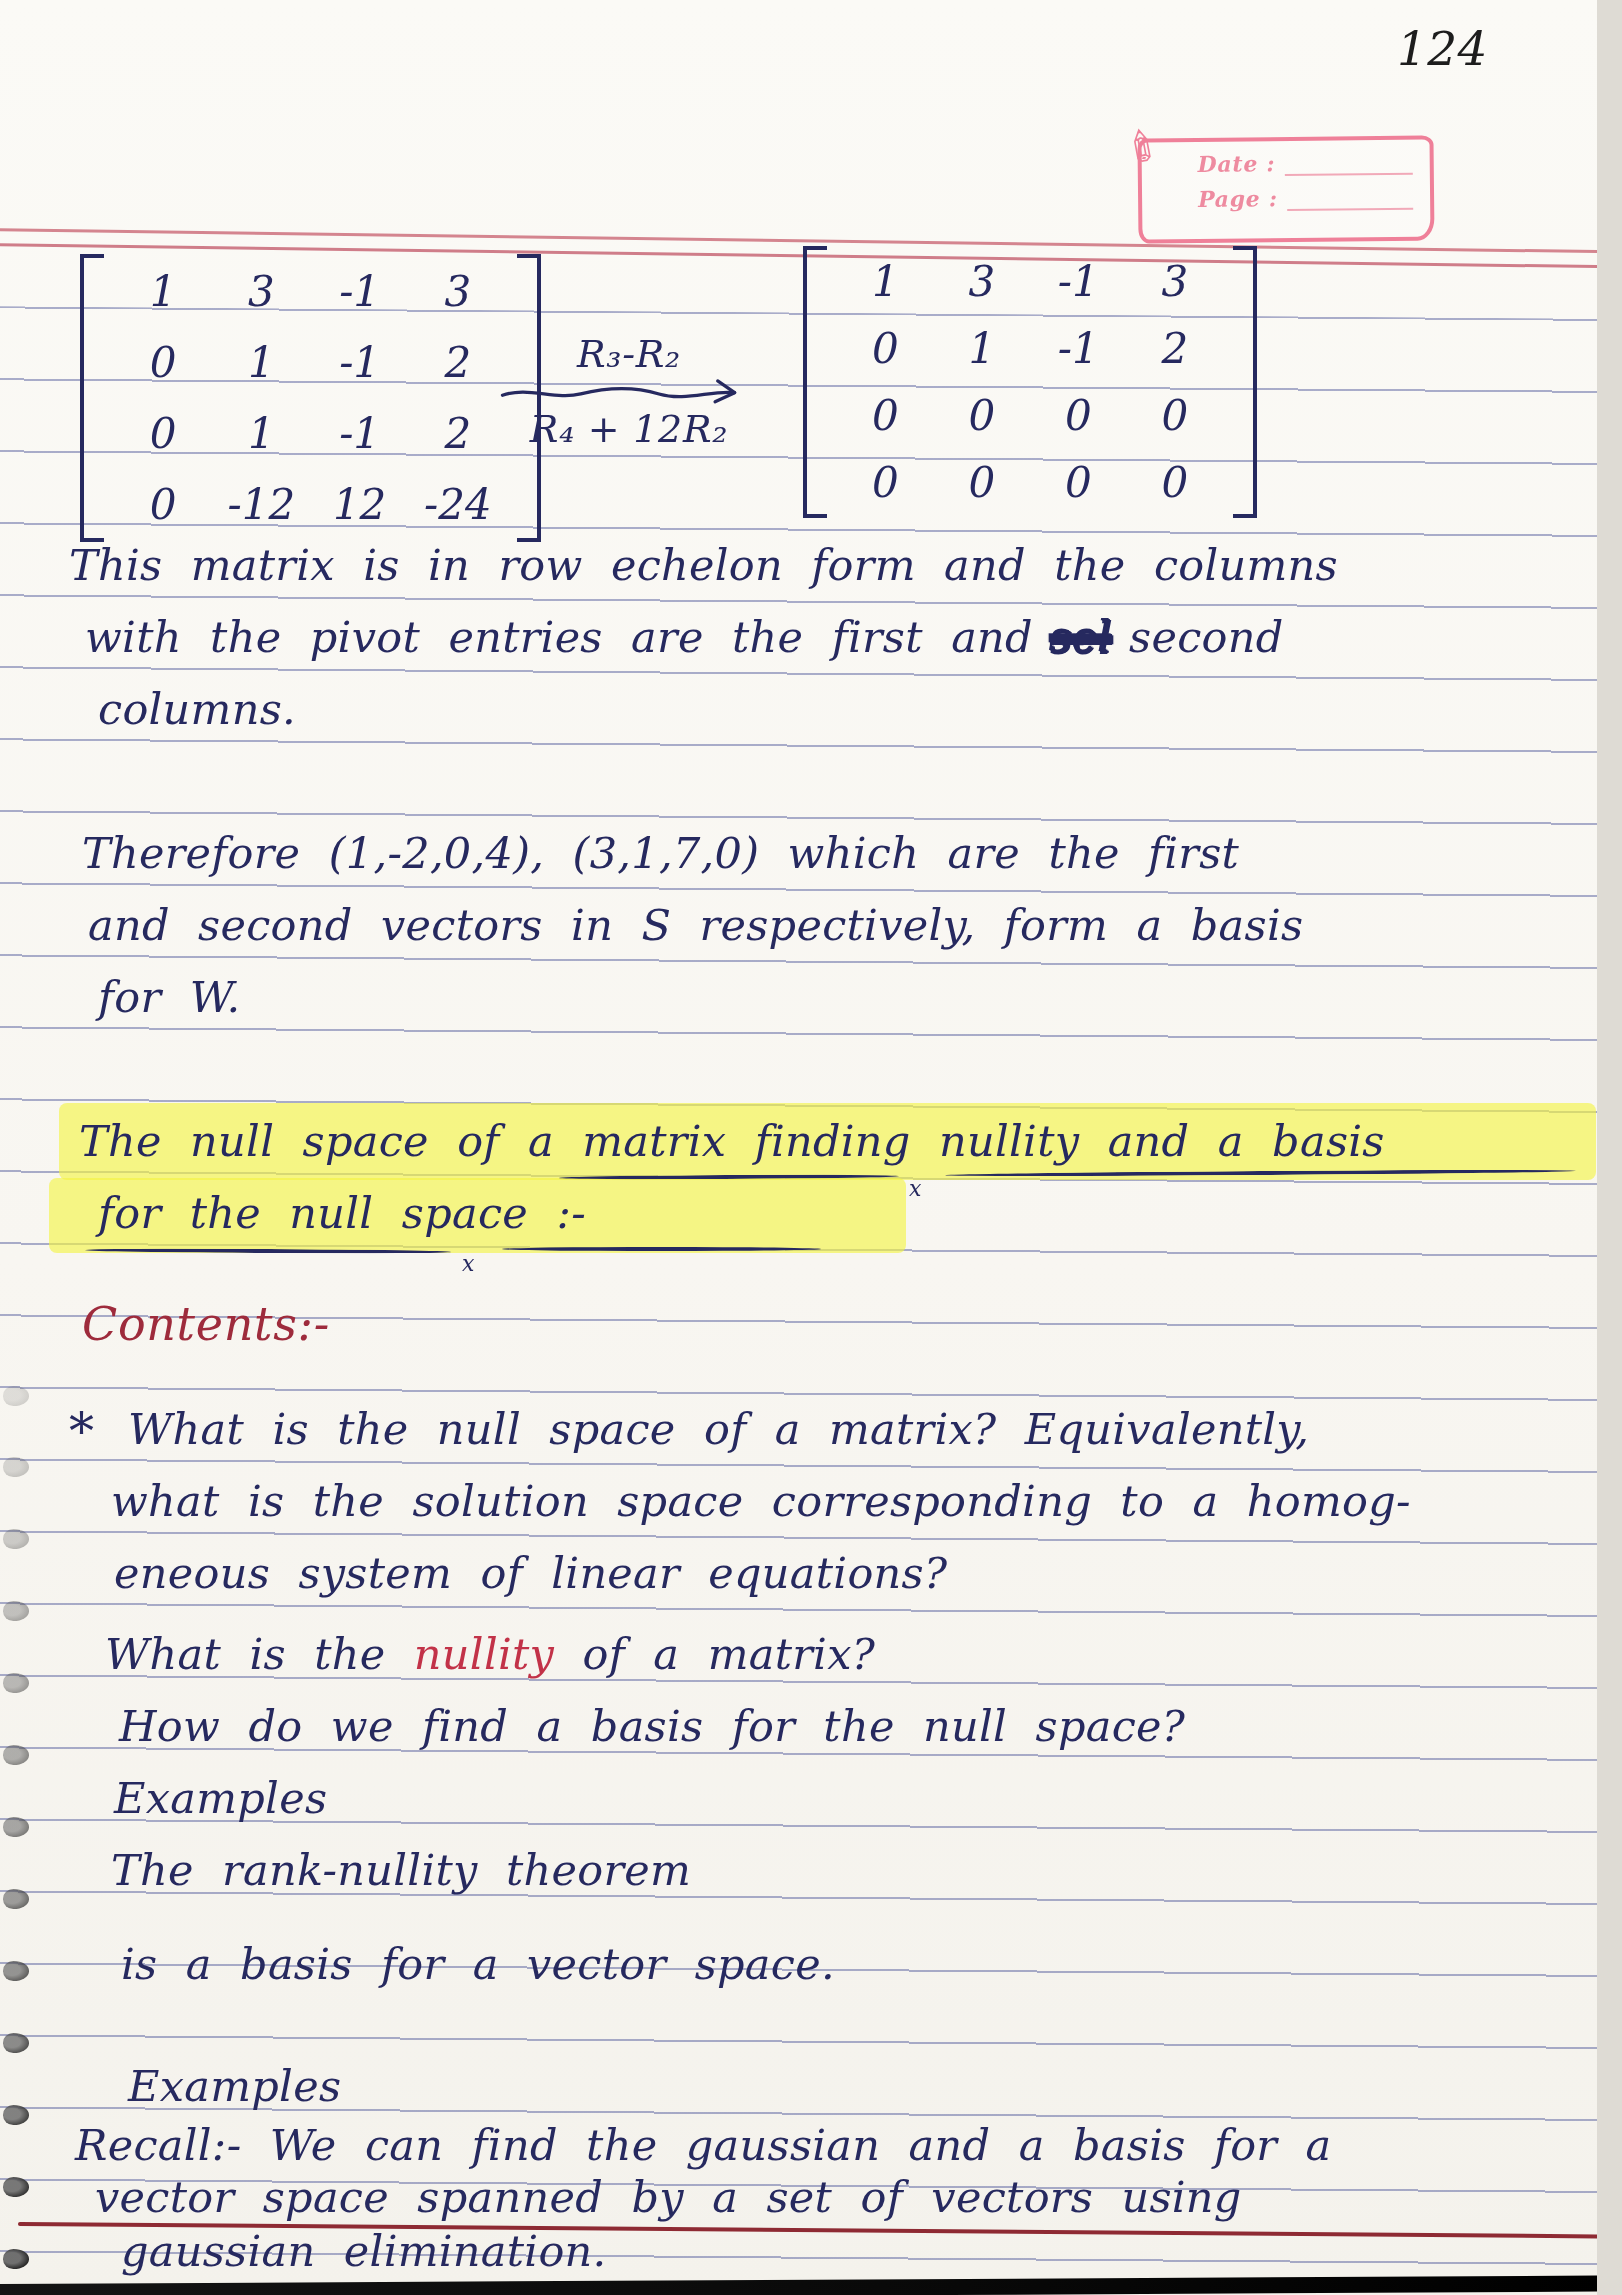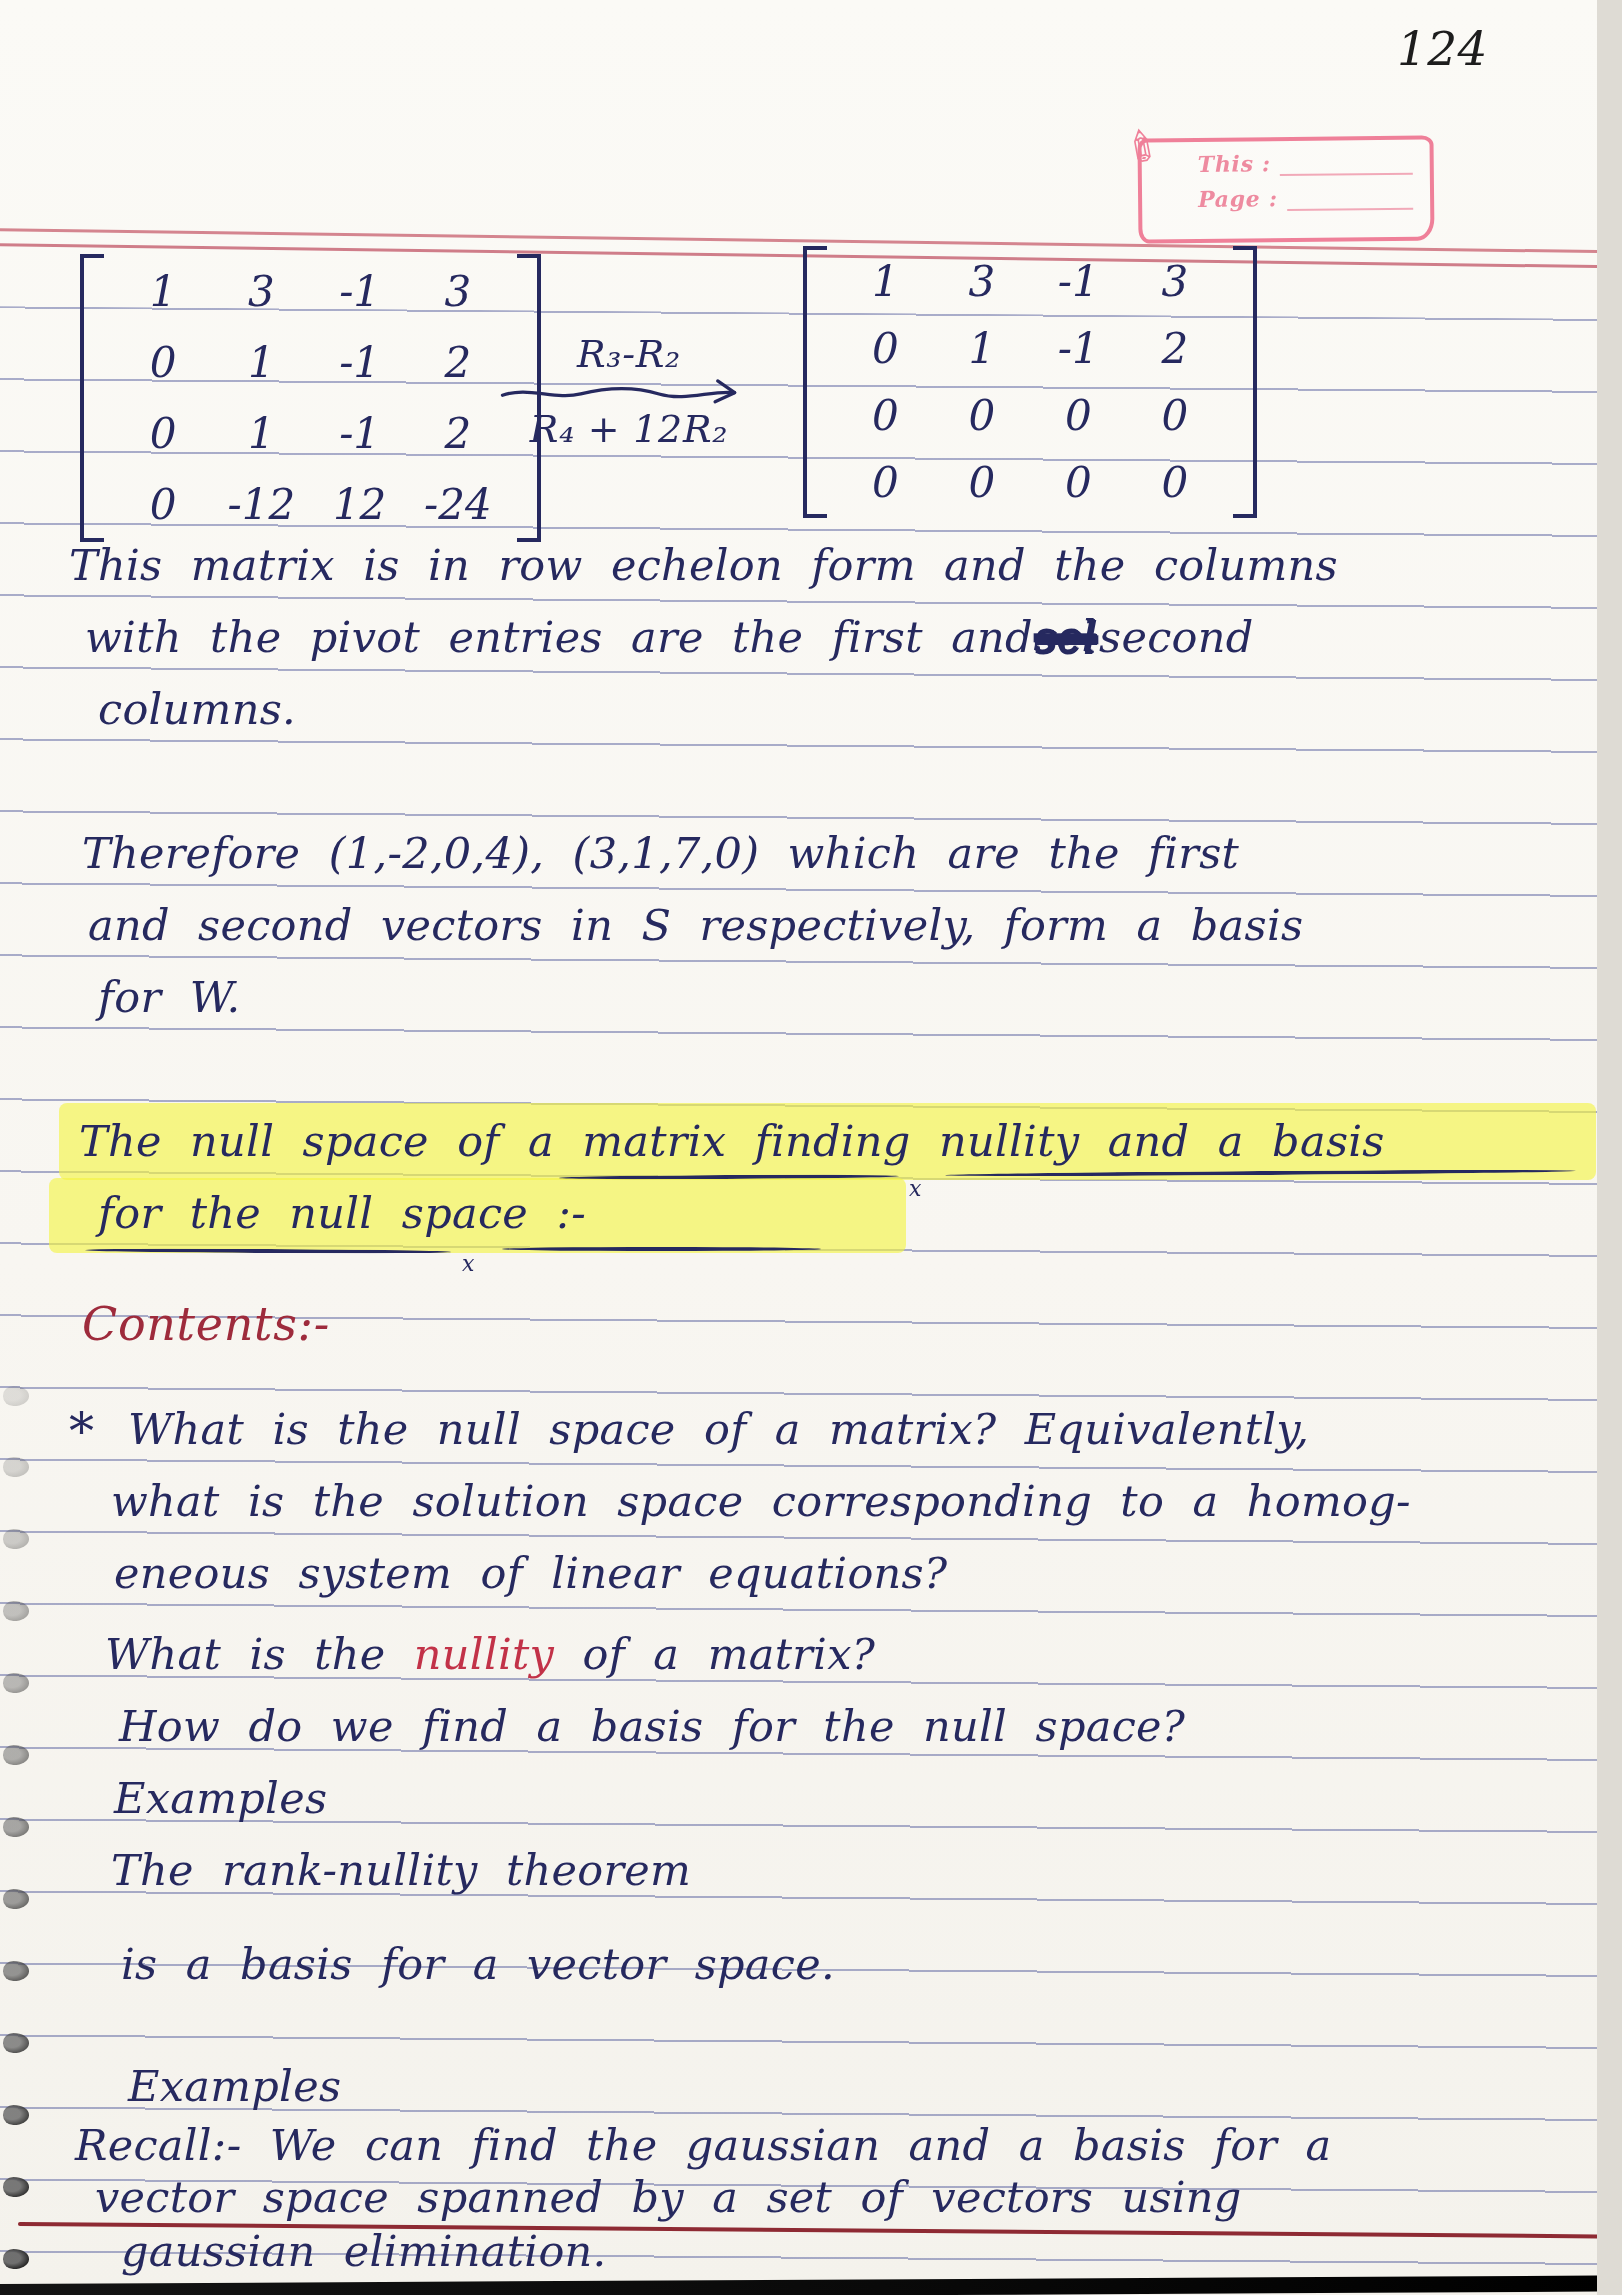--- a/index.html
+++ b/index.html
@@ -21,21 +21,21 @@
   #redline-1{top:228px; background:#d4858f;}
   #redline-2{top:243px; background:#d headline;}
   #redline-2{top:243px; background:#cf7d89;}
   
   .hw{position:absolute; z-index:5; font-style:italic; font-size:43px; line-height:65px;
       color:#26295f; white-space:nowrap; word-spacing:14.4px; letter-spacing:0.3px;}
   .black{color:#1d1d1d;}
   .maroon{color:#9e2b3c; font-size:46px; letter-spacing:0.7px;}
   .red{color:#c23248;}
   .scribble{text-decoration:line-through; text-decoration-thickness:9.2px;
-      text-shadow:1.3px 1.3px 0 #26295f,-1.3px -0.7px 0 #26295f,0 2px 0 #26295f; margin:0 2px;}
+      text-shadow:1.3px 1.3px 0 #26295f,-1.3px -0.7px 0 #26295f,0 2px 0 #26295f; margin:0 17px;}
   
   .matrix{position:absolute; z-index:5; display:grid; grid-template-columns:repeat(4,1fr);
       grid-auto-rows:1fr; align-items:center; justify-items:center; padding:2.6px 34px;}
   .matrix::before,.matrix::after{content:""; position:absolute; top:0; bottom:0; width:19.6px;
       border:4.6px solid #26295f;}
   .matrix::before{left:0; border-right:none;}
   .matrix::after{right:0; border-left:none;}
   .mcell{font-family:"DejaVu Serif",serif; font-style:italic; font-size:42px; color:#26295f;}
   
   #rowops{position:absolute; left:498px; top:296px; width:262px; z-index:5; text-align:center;margin-top:36px;}
@@ -86,21 +86,21 @@
       <div class="hole" style="top: 2105px; opacity: 0.83;"></div>
       <div class="hole" style="top: 2177px; opacity: 0.9;"></div>
       <div class="hole" style="top: 2249px; opacity: 0.96;"></div>
     </div>
 
   <div class="hw black" style="left:1397px; top:16.4px; font-size:47px;">124</div>
 
   <div id="stamp">
     <span id="pencil-icon">✎</span>
     <div class="srow">
-      <span class="slabel">This :</span>
+      <span class="slabel">Date :</span>
       <span class="sline"></span>
     </div>
     <div class="srow">
       <span class="slabel">Page :</span>
       <span class="sline"></span>
     </div>
   </div>
 
   <div class="matrix" style="left:80px; top:254px; width:393px; height:283px;">
     <span class="mcell">1</span>

